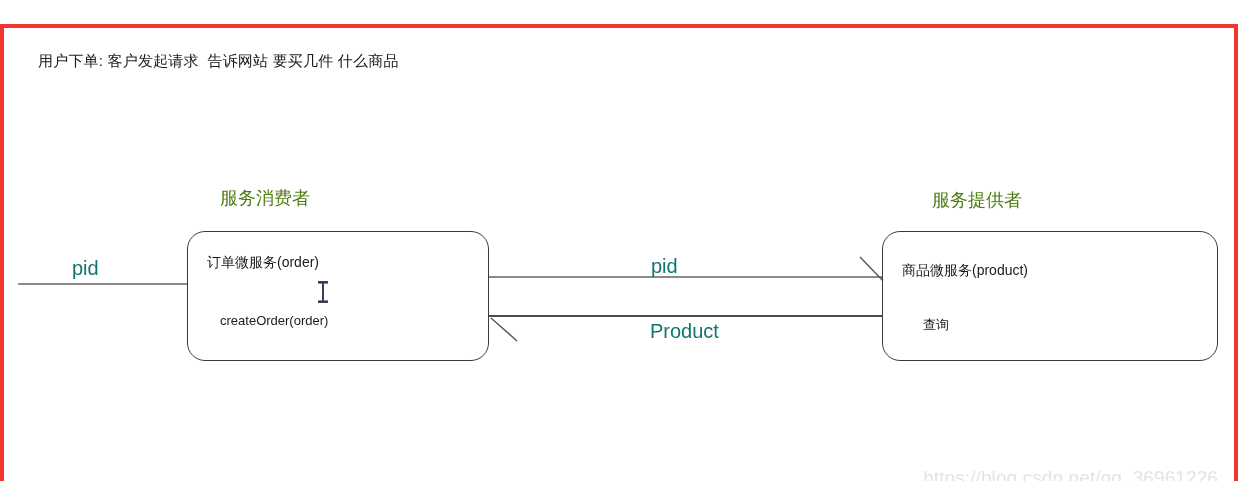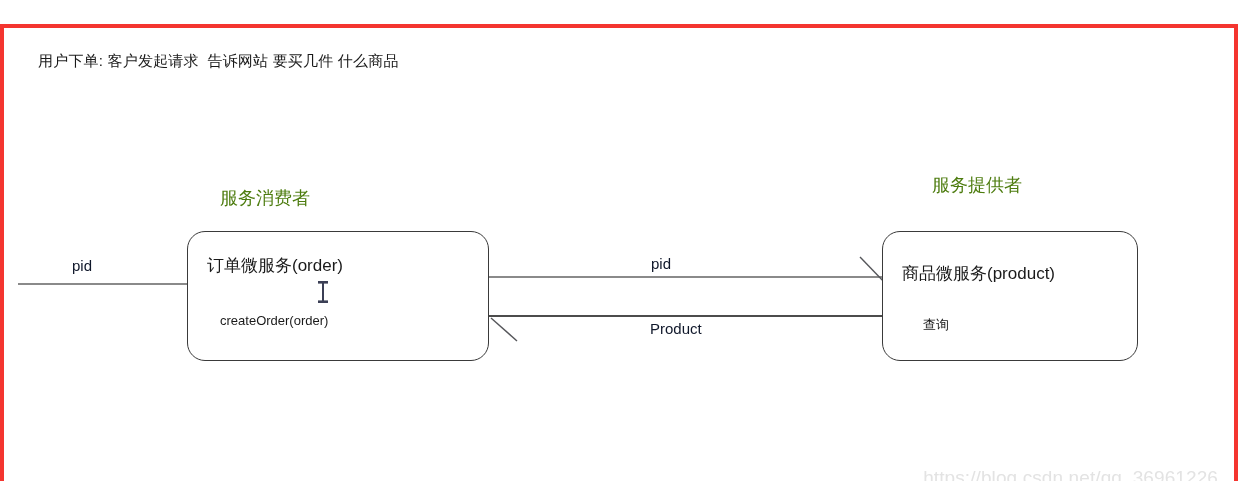--- a/index.html
+++ b/index.html
@@ -42,25 +42,25 @@
 
   
   .node-box {
     position: absolute;
     border: 1.5px solid #3a3a3a;
     border-radius: 18px;
     background: #ffffff;
     box-sizing: border-box;
   }
   #order-box  { left: 183px; top: 203px; width: 302px; height: 130px; }
-  #product-box{ left: 878px; top: 203px; width: 256px; height: 130px; }
+  #product-box{ left: 878px; top: 203px; width: 336px; height: 130px; }
 
   .node-title {
     position: absolute;
-    font-size: 17px;
+    font-size: 14px;
     color: #1a1a1a;
     white-space: nowrap;
   }
   #order-box .node-title   { left: 19px; top: 22px; }
   #product-box .node-title { left: 19px; top: 30px; }
 
   .node-method {
     position: absolute;
     font-size: 13px;
     color: #1a1a1a;
@@ -70,27 +70,27 @@
   #product-box .node-method { left: 40px; top: 84px; text-align: right; }
 
   
   .role-caption {
     position: absolute;
     font-size: 18px;
     color: #4d7c0f;
     white-space: nowrap;
   }
   #caption-consumer { left: 216px; top: 158px; }
-  #caption-provider { left: 928px; top: 145px; }
+  #caption-provider { left: 928px; top: 160px; }
 
   
   .edge-label {
     position: absolute;
-    font-size: 15px;
-    color: #0f172a;
+    font-size: 20px;
+    color: #0f766e;
     white-space: nowrap;
   }
   #label-pid-entry { left: 68px;  top: 229px; }
   #label-pid-req   { left: 647px; top: 227px; }
   #label-product   { left: 646px; top: 292px; }
 
   
   #text-caret {
     position: absolute;
     left: 313px;

